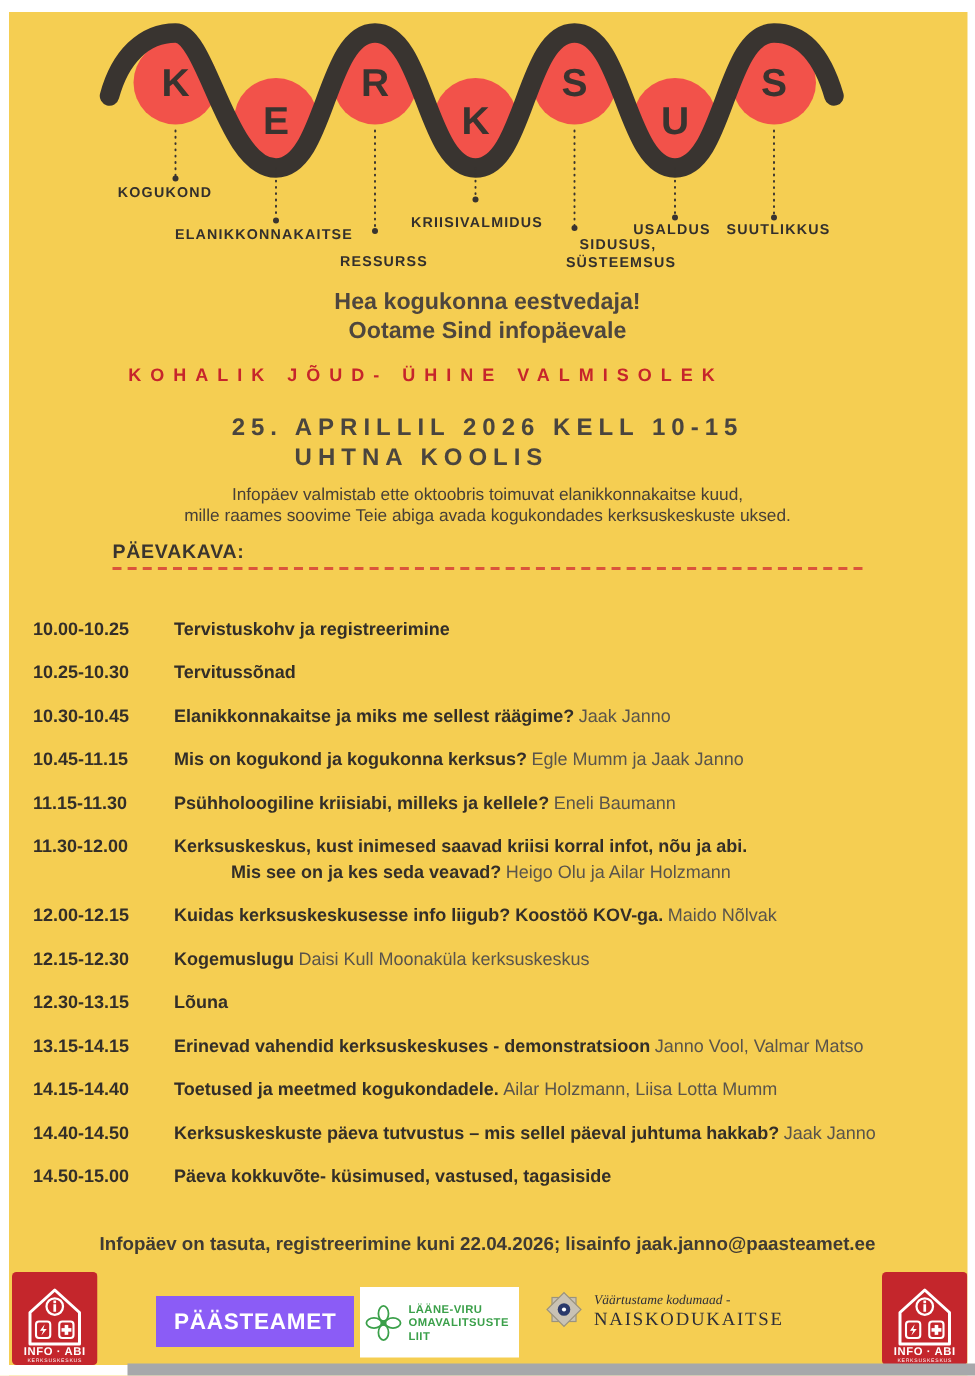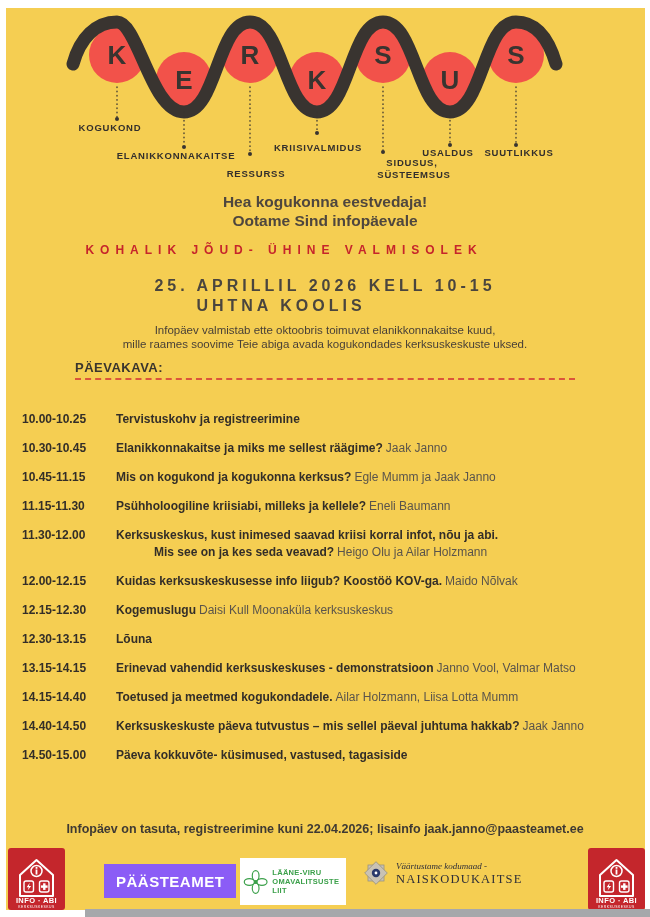--- a/index.html
+++ b/index.html
@@ -135,20 +135,24 @@
     <div class="agenda-label">PÄEVAKAVA:</div>
     <div class="agenda-dashes"></div>
   </div>
 
   <div class="schedule">
     <div class="srow">
       <span class="stime">10.00-10.25</span>
       <span class="scontent"><span class="sbold">Tervistuskohv ja registreerimine</span><span class="sname"></span></span>
     </div>
     <div class="srow">
+      <span class="stime">10.25-10.30</span>
+      <span class="scontent"><span class="sbold">Tervitussõnad</span><span class="sname"></span></span>
+    </div>
+    <div class="srow">
       <span class="stime">10.30-10.45</span>
       <span class="scontent"><span class="sbold">Elanikkonnakaitse ja miks me sellest räägime?</span><span class="sname">Jaak Janno</span></span>
     </div>
     <div class="srow">
       <span class="stime">10.45-11.15</span>
       <span class="scontent"><span class="sbold">Mis on kogukond ja kogukonna kerksus?</span><span class="sname">Egle Mumm ja Jaak Janno</span></span>
     </div>
     <div class="srow">
       <span class="stime">11.15-11.30</span>
       <span class="scontent"><span class="sbold">Psühholoogiline kriisiabi, milleks ja kellele?</span><span class="sname">Eneli Baumann</span></span>

